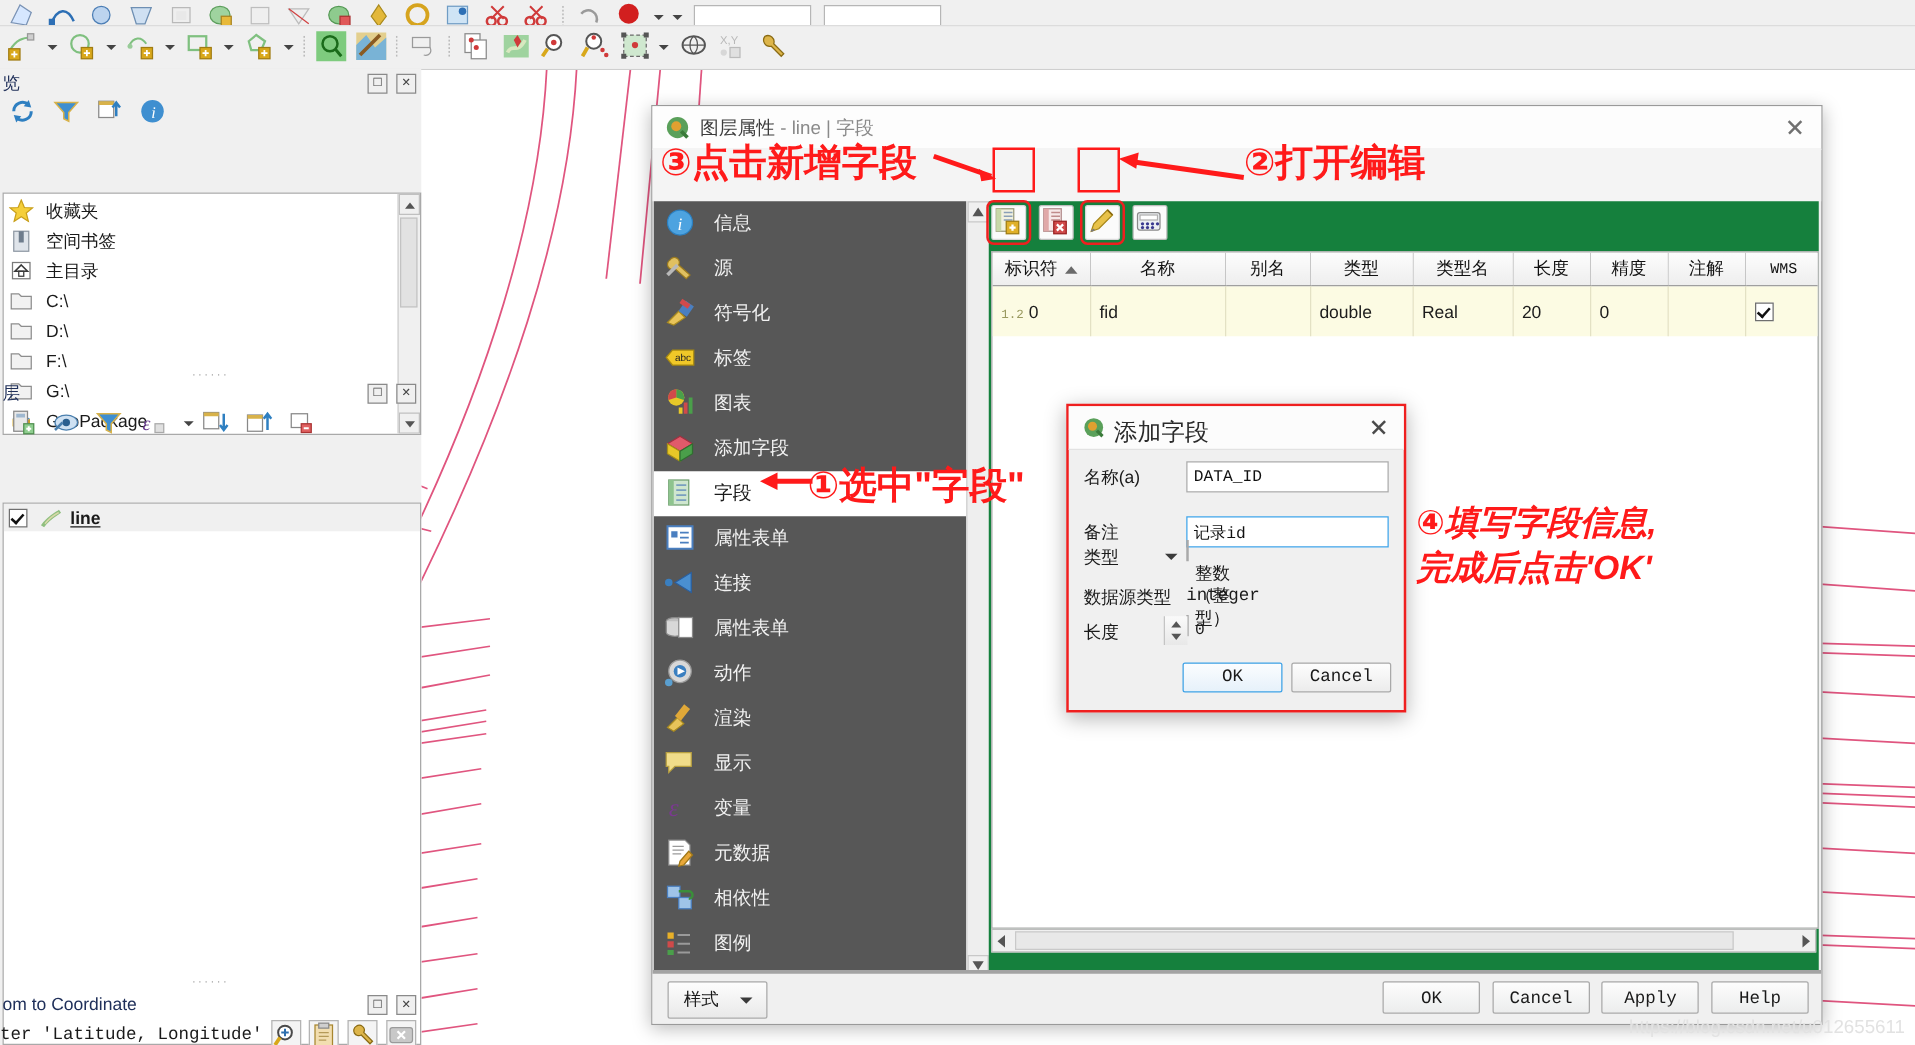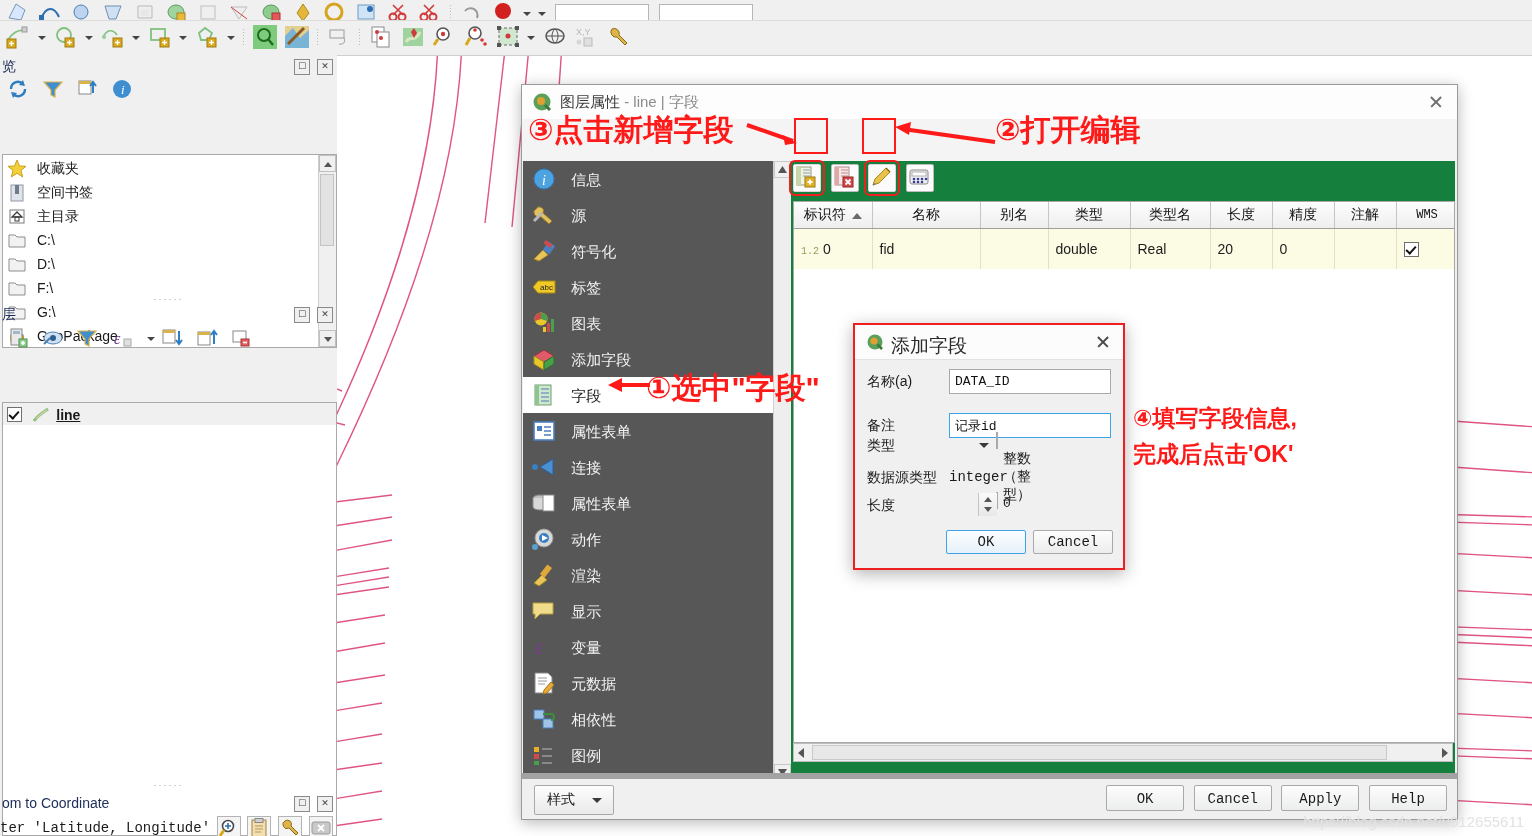--- a/index.html
+++ b/index.html
@@ -94,38 +94,38 @@
   table.ftab td{height:40px;background:#fcfbe3;border-right:1px solid #e3e1c4;font-size:14px;padding:0 7px;color:#1c1c1c;}
   .sortarrow{display:inline-block;width:0;height:0;border-left:5px solid transparent;border-right:5px solid transparent;border-bottom:6px solid #6a6a6a;margin-left:6px;vertical-align:middle;}
   .idx{font-size:10px;color:#9a9a60;font-family:"Liberation Mono",monospace;margin-right:4px;}
   #ftab-hscroll{position:absolute;left:2px;top:582px;width:660px;height:19px;background:#f0f0f0;border:1px solid #bdbdbd;box-sizing:border-box;}
   #ftab-hscroll .harr{position:absolute;top:0;width:17px;height:17px;}
   #ftab-hscroll .harr:after{content:"";position:absolute;top:4px;border-top:5px solid transparent;border-bottom:5px solid transparent;}
   #ftab-hscroll .harr.l{left:0;} #ftab-hscroll .harr.l:after{left:4px;border-right:6px solid #555;}
   #ftab-hscroll .harr.r{right:0;} #ftab-hscroll .harr.r:after{right:4px;border-left:6px solid #555;}
   #ftab-hscroll .hthumb{position:absolute;left:18px;top:1px;height:15px;background:#e8e8e8;border:1px solid #c9c9c9;box-sizing:border-box;}
 
-  #lp-bottom{position:absolute;left:0;bottom:0;width:935px;height:40px;background:#f0f0f0;border-top:6px solid #a3a3a3;}
+  #lp-bottom{position:absolute;left:0;bottom:0;width:935px;height:40px;background:#f0f0f0;border-top:3px solid #a3a3a3;}
   .dlgbtn{display:inline-block;height:26px;min-width:78px;border:1px solid #a9a9a9;background:linear-gradient(#fdfdfd,#eceded);
           font-family:"Liberation Mono","DejaVu Sans Mono",monospace;font-size:14px;text-align:center;line-height:26px;border-radius:2px;box-sizing:border-box;}
   #style-btn{position:absolute;left:12px;top:6px;width:78px;height:28px;border:1px solid #a9a9a9;background:linear-gradient(#fdfdfd,#e9e9e9);border-radius:2px;}
   #style-btn .t{position:absolute;left:12px;top:5px;font-size:14px;}
   #style-btn .c{position:absolute;right:11px;top:12px;border-left:5px solid transparent;border-right:5px solid transparent;border-top:5px solid #3a3a3a;}
   #lp-bottom .right{position:absolute;right:10px;top:6px;}
   #lp-bottom .right .dlgbtn{margin-left:6px;}
 
   
   #af-dialog{left:853px;top:323px;width:268px;height:243px;background:#f0f0f0;border:2px solid #ef1f1f;
              box-shadow:0 4px 16px rgba(0,0,0,.3);}
   #af-title{height:34px;background:#fcfcfc;border-bottom:1px solid #e2e2e2;position:relative;}
   #af-title .t{position:absolute;left:36px;top:8px;font-size:19px;color:#2b2b2b;text-align:center;}
   #af-close{position:absolute;right:9px;top:7px;width:22px;height:20px;}
   #af-close:before,#af-close:after{content:"";position:absolute;left:4px;top:9px;width:14px;height:1.6px;background:#4a4a4a;}
   #af-close:before{transform:rotate(45deg);} #af-close:after{transform:rotate(-45deg);}
-  .af-row{position:absolute;left:0;width:236px;height:28px;padding-left:47px;}
+  .af-row{position:absolute;left:0;width:236px;height:28px;}
   .af-lbl{position:absolute;left:12px;top:4px;font-size:14px;}
   .af-ctl{position:absolute;left:94px;width:162px;height:25px;box-sizing:border-box;}
   input.af-txt{border:1px solid #a9a9a9;background:#fff;width:100%;height:25px;box-sizing:border-box;
     font-family:"Liberation Mono","DejaVu Sans Mono",monospace;font-size:13px;padding:0 5px;outline:none;color:#111;}
   input.af-txt.focused{border:1px solid #3da2e8;}
   .af-sel{border:1px solid #a9a9a9;background:linear-gradient(#fdfdfd,#e9e9e9);height:25px;position:relative;box-sizing:border-box;}
   .af-sel .sv{position:absolute;left:6px;top:17px;font-size:14px;}
   .af-sel .sc{position:absolute;right:8px;top:10px;border-left:5px solid transparent;border-right:5px solid transparent;border-top:5px solid #3a3a3a;}
   .af-static{position:absolute;left:94px;top:4px;font-family:"Liberation Mono","DejaVu Sans Mono",monospace;font-size:14px;}
   .af-spin{border:1px solid #a9a9a9;background:#fff;height:25px;position:relative;box-sizing:border-box;}
@@ -134,21 +134,21 @@
   .af-spin .btns:before,.af-spin .btns:after{content:"";position:absolute;left:5px;border-left:4px solid transparent;border-right:4px solid transparent;}
   .af-spin .btns:before{top:4px;border-bottom:5px solid #555;}
   .af-spin .btns:after{bottom:4px;border-top:5px solid #555;}
   #af-ok{position:absolute;left:91px;top:205px;width:80px;height:24px;border:1px solid #3da2e8;background:linear-gradient(#fbfdff,#e6f1fa);
         font-family:"Liberation Mono","DejaVu Sans Mono",monospace;font-size:14px;text-align:center;line-height:23px;border-radius:2px;box-sizing:border-box;}
   #af-cancel{position:absolute;left:178px;top:205px;width:80px;height:24px;border:1px solid #a9a9a9;background:linear-gradient(#fdfdfd,#ececec);
         font-family:"Liberation Mono","DejaVu Sans Mono",monospace;font-size:14px;text-align:center;line-height:23px;border-radius:2px;box-sizing:border-box;}
 
   
   .anno{color:#ff1a1a;font-size:30px;font-weight:bold;white-space:nowrap;letter-spacing:0px;}
-  .anno.two-line{line-height:36px;font-size:23px;}
+  .anno.two-line{line-height:36px;font-size:27px;font-style:italic;}
   .arrow-svg{pointer-events:none;}
   .wm{position:absolute;color:#e2e2e2;font-size:15px;font-family:"Liberation Sans",sans-serif;}
 </style>
 </head>
 <body>
 
 <div class="abs" id="map-canvas">
   <svg width="1195" height="781" viewBox="0 0 1195 781">
     <g fill="none" stroke="#e0557f" stroke-width="1.4">
       <path d="M125 -40 C 128 120, 60 290, -10 430"></path>

